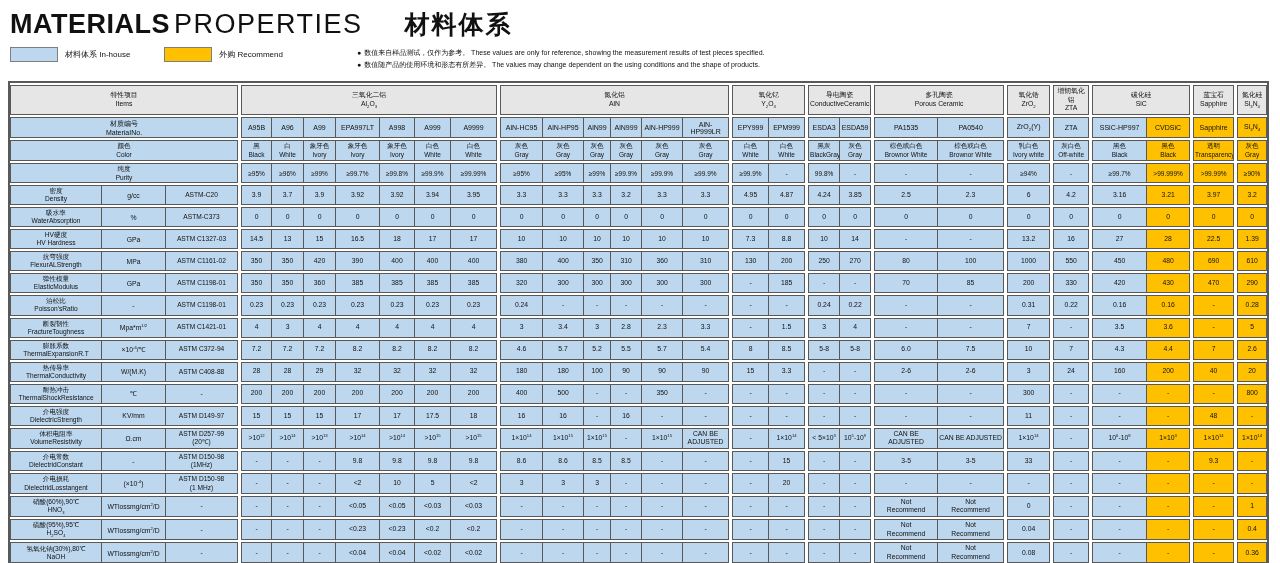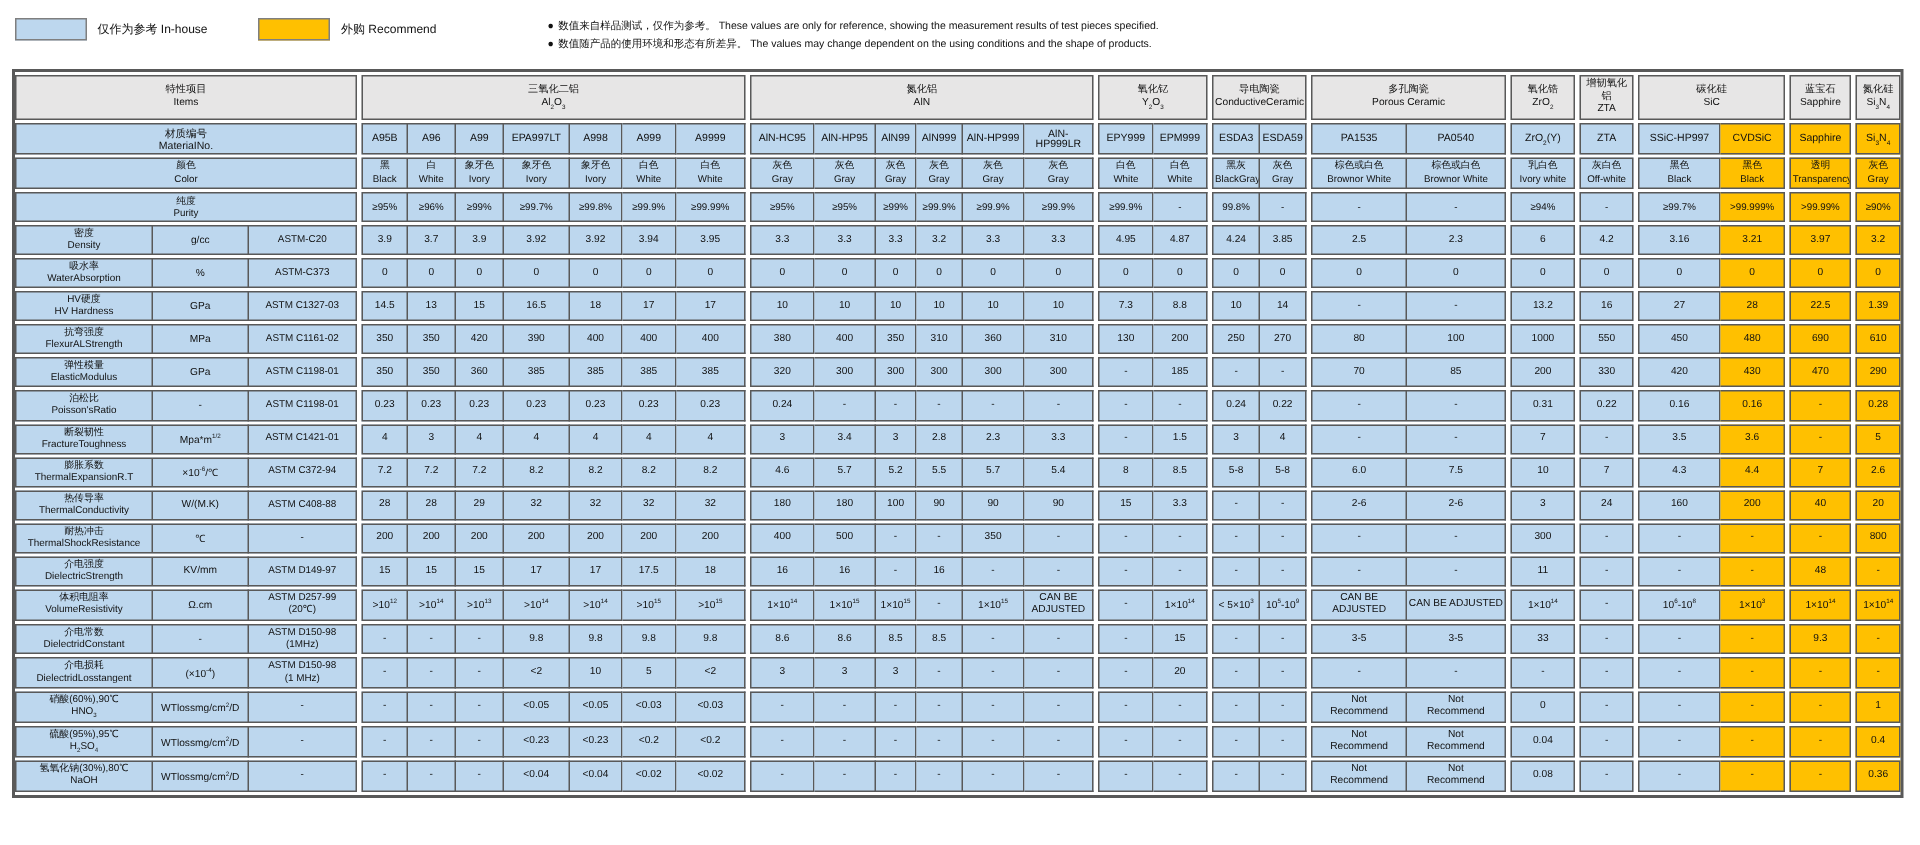--- a/index.html
+++ b/index.html
@@ -31,25 +31,26 @@
   .lbl{font-size:6.6px;line-height:1.22;}
   .unit{font-size:6.8px;}
   .std{font-size:6.6px;line-height:1.25;}
   .val{font-size:6.8px;line-height:1.25;}
   sup,sub{font-size:0.62em;}
 </style>
 </head>
 <body>
 
 <div class="wrap">
+  <h1><span class="t-bold">MATERIALS</span><span class="t-light">PROPERTIES</span><span class="t-zh">材料体系</span></h1>
 
   <div class="legend-row">
     <div class="legend-item">
       <span class="swatch" style="background: rgb(189, 215, 238);"></span>
-      <span class="legend-label">仅作为参考 In-house</span>
+      <span class="legend-label">材料体系 In-house</span>
     </div>
     <div class="legend-item">
       <span class="swatch" style="background: rgb(255, 192, 0);"></span>
       <span class="legend-label">外购 Recommend</span>
     </div>
     <div class="top-notes">
       <div class="note-line"><span class="bullet">●</span><span>数值来自样品测试，仅作为参考。 These values are only for reference, showing the measurement results of test pieces specified.</span></div>
       <div class="note-line"><span class="bullet">●</span><span>数值随产品的使用环境和形态有所差异。 The values may change dependent on the using conditions and the shape of products.</span></div>
     </div>
   </div>

